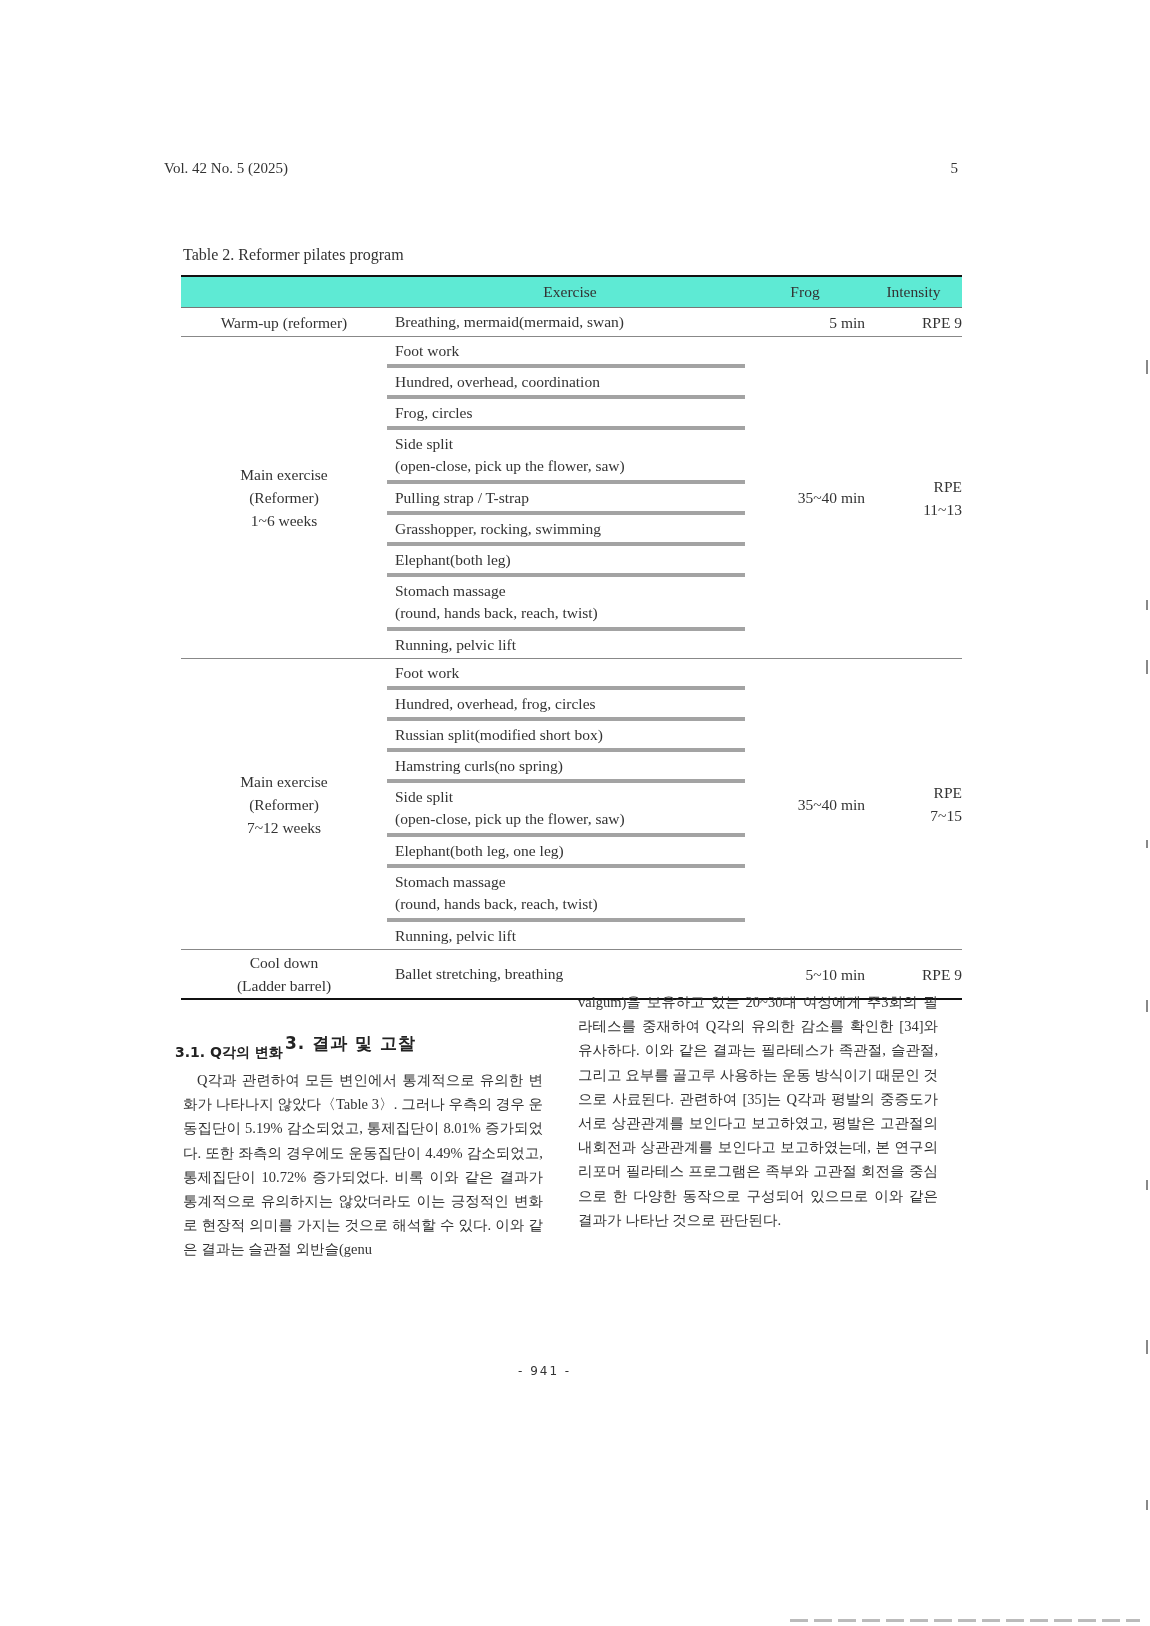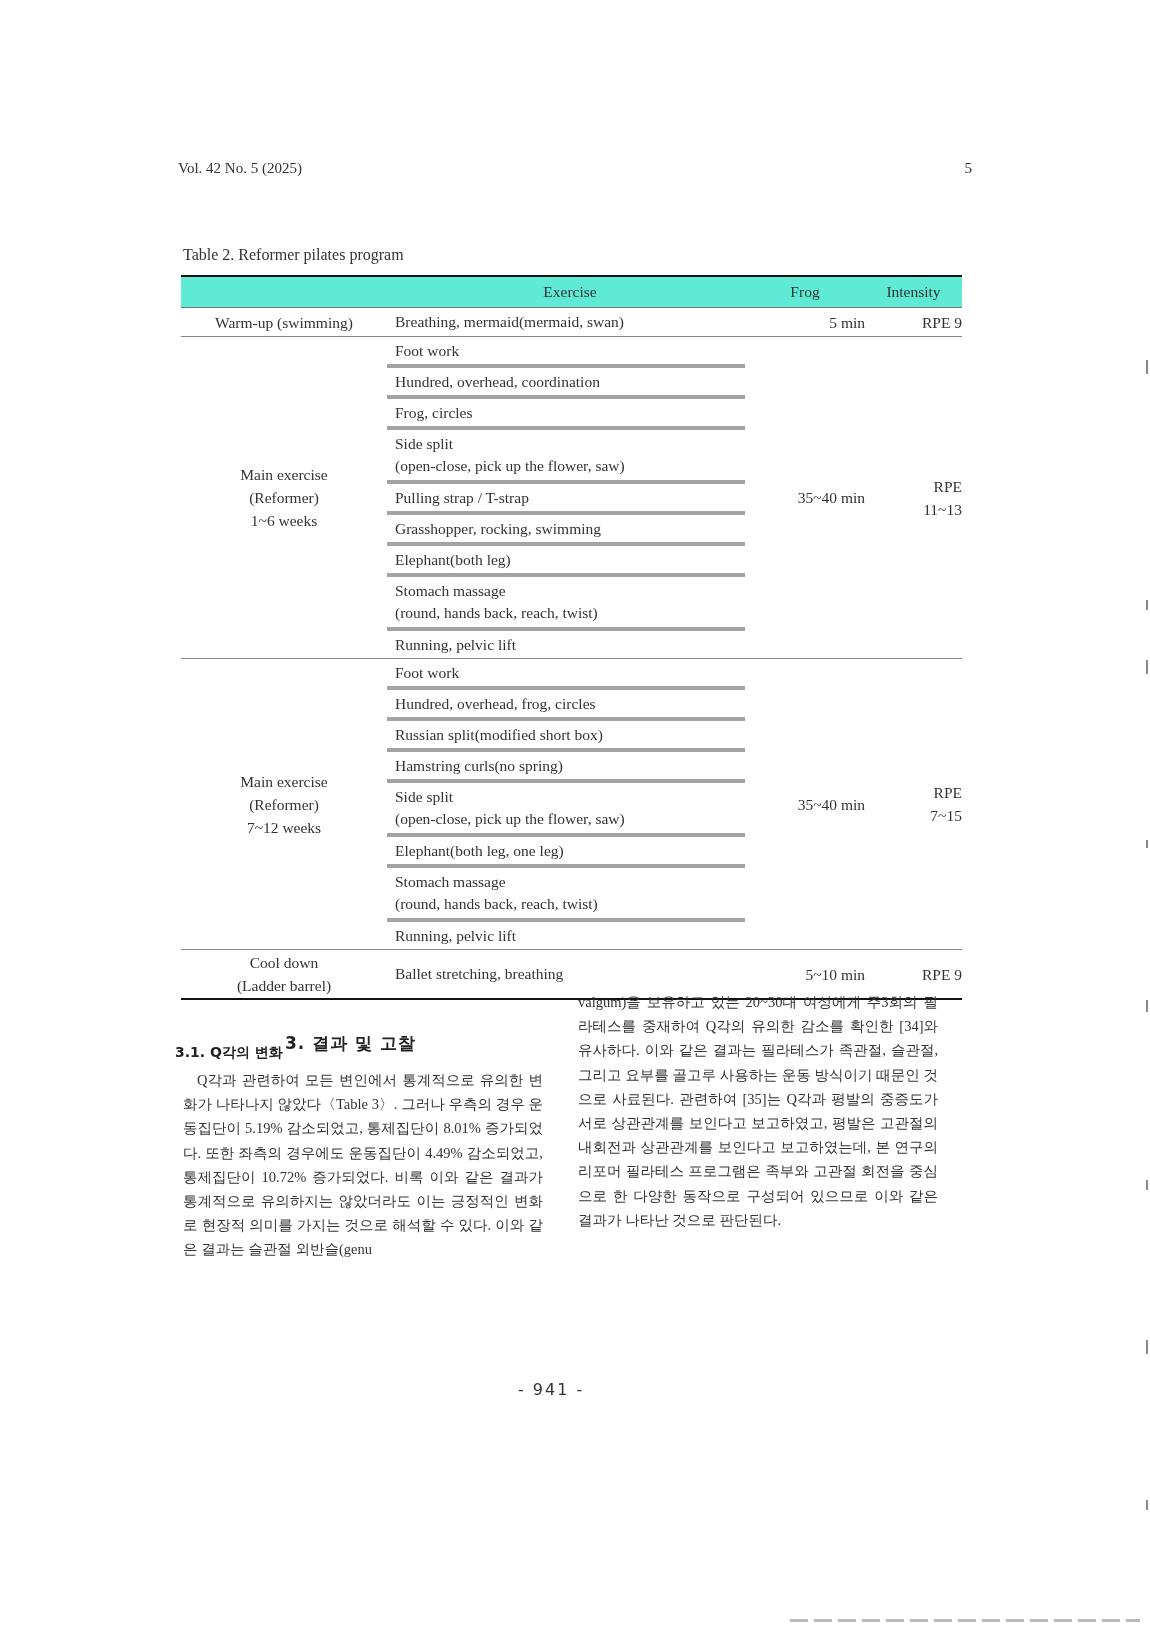--- a/index.html
+++ b/index.html
@@ -1,20 +1,20 @@
 <!DOCTYPE html>
 <html><head>
 <meta charset="utf-8">
 <style>
   html, body { margin:0; padding:0; background:#ffffff; }
   body { width:1150px; height:1626px; position:relative; overflow:hidden; color:#222; }
   .serif { font-family: "Liberation Serif", "DejaVu Serif", serif; }
   .sans { font-family: "DejaVu Sans", "Liberation Sans", sans-serif; }
 
-  .running-head { position:absolute; top:160px; left:178px; width:794px; height:22px; font-size:15px; color:#333; }
+  .running-head { position:absolute; top:160px; left:164px; width:794px; height:22px; font-size:15px; color:#333; }
   .running-head .vol { position:absolute; left:0; top:0; }
   .running-head .title { position:absolute; left:227px; top:0; letter-spacing:-0.3px; }
   .running-head .pno { position:absolute; right:0; top:0; }
 
   .table-caption { position:absolute; top:246px; left:183px; font-size:16px; color:#333; }
 
   table.program { position:absolute; top:275px; left:181px; width:781px; border-collapse:collapse; font-size:15.5px; color:#333; }
   table.program td, table.program th { padding:0; font-weight:normal; vertical-align:middle; }
   table.program thead tr th { background:#5eead4; border-top:2.5px solid #111; border-bottom:1.5px solid #777; height:30px; text-align:center; }
   .col-phase { width:206px; text-align:center; }
@@ -25,21 +25,21 @@
   td.ex.two { height:50px; }
   td.phase { text-align:center; line-height:23px; }
   td.time, td.int { text-align:right; line-height:23px; }
   tbody tr.final td { border-bottom:2.5px solid #111; height:48px; }
   tbody tr.warm td { height:28px; border-bottom:1.3px solid #888; }
 
   .section-title { position:absolute; top:992px; left:285px; font-size:17px; font-weight:bold; color:#222; letter-spacing:1px;margin-top:40px; }
   .subsection { position:absolute; top:1044px; left:175px; font-size:14px; font-weight:bold; color:#222; }
   .col-left { position:absolute; top:1068px; left:183px; width:360px; font-size:14.5px; line-height:24.2px; color:#333; text-align:justify; text-indent:14px; }
   .col-right { position:absolute; top:990px; left:578px; width:360px; font-size:14.5px; line-height:24.2px; color:#333; text-align:justify; }
-  .footer-page { position:absolute; top:1364px; left:518px; font-size:16px; color:#333; letter-spacing:2px;margin-top:16px; }
+  .footer-page { position:absolute; top:1364px; left:518px; font-size:12px; color:#333; letter-spacing:2px; }
 
   .edge-marks { position:absolute; right:0; top:300px; width:6px; height:1300px; }
   .edge-marks span { position:absolute; right:2px; width:2px; background:#888; }
   .bottom-strip { position:absolute; bottom:4px; left:790px; width:350px; height:3px; background:repeating-linear-gradient(90deg,#bbb 0 18px,#fff 18px 24px); }
 </style>
 </head>
 <body>
 
 <div class="running-head serif">
   <span class="vol">Vol. 42 No. 5 (2025)</span>
@@ -52,21 +52,21 @@
   <thead>
     <tr>
       <th class="col-phase"></th>
       <th class="col-ex" style="text-align:center">Exercise</th>
       <th class="col-time">Frog</th>
       <th class="col-int">Intensity</th>
     </tr>
   </thead>
   <tbody>
     <tr class="warm">
-      <td class="phase">Warm-up (swimming)</td>
+      <td class="phase">Warm-up (reformer)</td>
       <td class="ex" style="border-bottom:1.3px solid #888">Breathing, mermaid(mermaid, swan)</td>
       <td class="time">5 min</td>
       <td class="int">RPE 9</td>
     </tr>
 
     <tr>
       <td class="phase" rowspan="9" style="border-bottom:1.3px solid #888">
         <div>Main exercise</div>
         <div>(Reformer)</div>
         <div>1~6 weeks</div>

